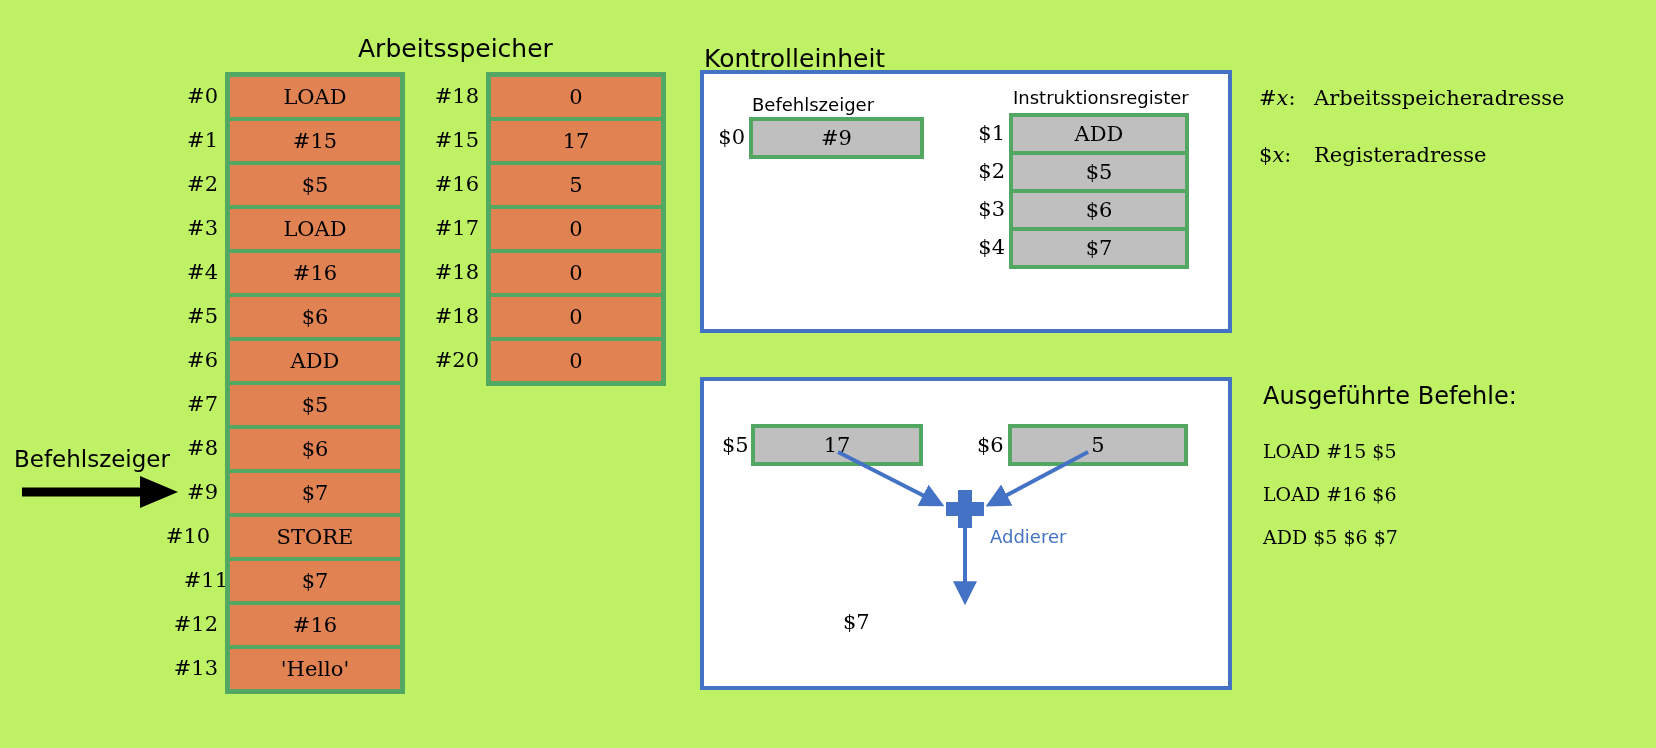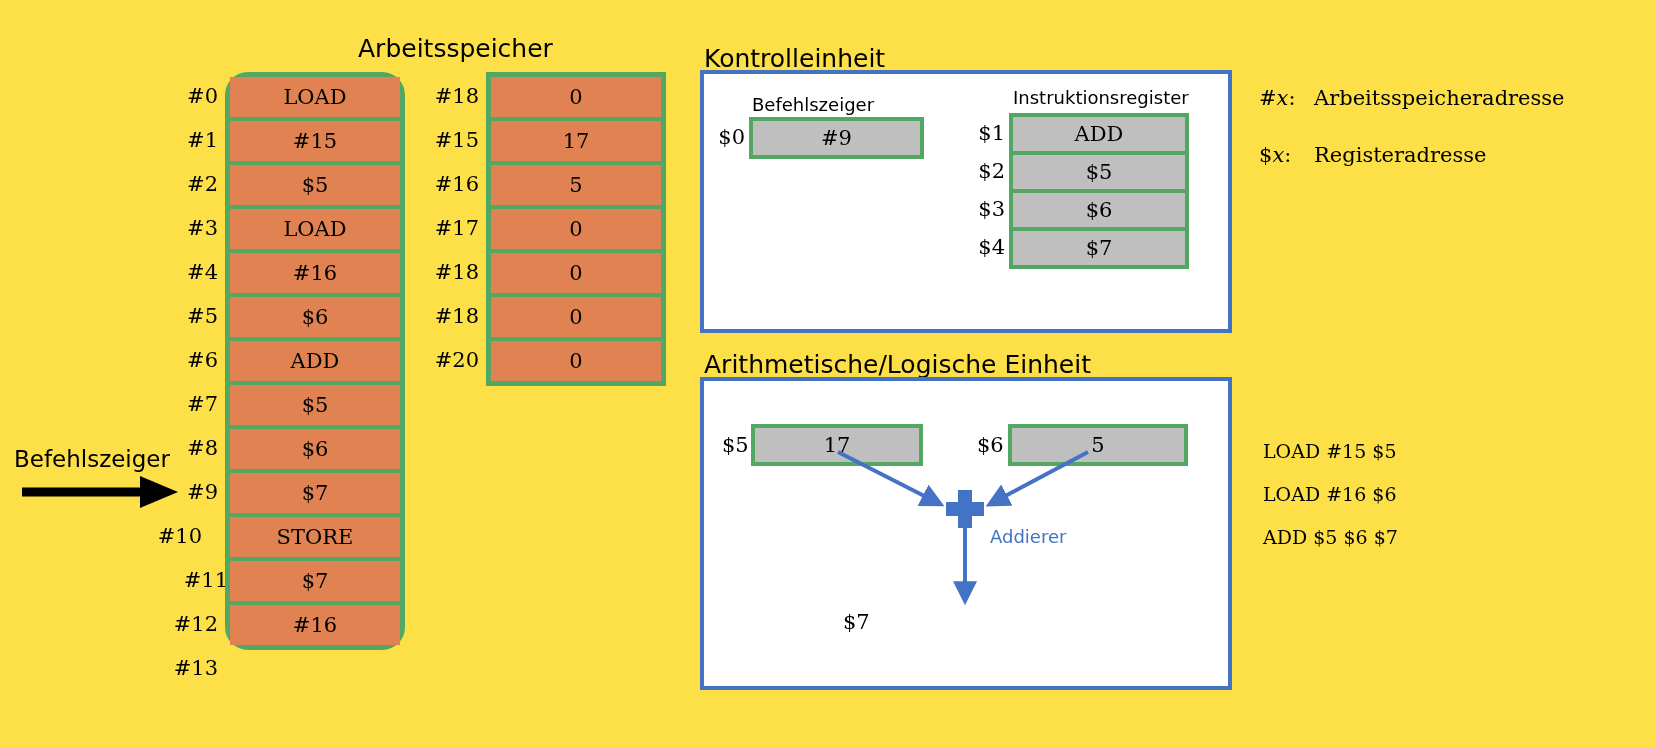--- a/index.html
+++ b/index.html
@@ -8,21 +8,21 @@
     background: #ffffff;
   }
   body {
     font-family: "DejaVu Serif", serif;
     color: #000000;
   }
   #canvas {
     position: relative;
     width: 1656px;
     height: 748px;
-    background: #fde047;
+    background: #bef264;
     overflow: hidden;
   }
   .abs { position: absolute; }
 
   
   .section-title {
     font-family: "DejaVu Sans", sans-serif;
     font-size: 25px;
     color: #000;
     white-space: nowrap;
@@ -166,40 +166,41 @@
       <div class="mem-addr" style="left: 158px; width: 60px; top: 86px;">#0</div>
       <div class="mem-addr" style="left: 158px; width: 60px; top: 130px;">#1</div>
       <div class="mem-addr" style="left: 158px; width: 60px; top: 174px;">#2</div>
       <div class="mem-addr" style="left: 158px; width: 60px; top: 218px;">#3</div>
       <div class="mem-addr" style="left: 158px; width: 60px; top: 262px;">#4</div>
       <div class="mem-addr" style="left: 158px; width: 60px; top: 306px;">#5</div>
       <div class="mem-addr" style="left: 158px; width: 60px; top: 350px;">#6</div>
       <div class="mem-addr" style="left: 158px; width: 60px; top: 394px;">#7</div>
       <div class="mem-addr" style="left: 158px; width: 60px; top: 438px;">#8</div>
       <div class="mem-addr" style="left: 158px; width: 60px; top: 482px;">#9</div>
-      <div class="mem-addr" style="left: 142px; width: 60px; top: 526px;">#10</div>
+      <div class="mem-addr" style="left: 158px; width: 60px; top: 526px; text-align: center;">#10</div>
       <div class="mem-addr" style="left: 168px; width: 60px; top: 570px;">#11</div>
       <div class="mem-addr" style="left: 158px; width: 60px; top: 614px;">#12</div>
       <div class="mem-addr" style="left: 158px; width: 60px; top: 658px;">#13</div>
     </div>
 
-  <div class="mem-col" id="mem-col-0" style="left:225px; top:72px; width:180px;border-radius:23px;">
+  <div class="mem-col" id="mem-col-0" style="left:225px; top:72px; width:180px;">
       <div class="mem-cell">LOAD</div>
       <div class="mem-cell">#15</div>
       <div class="mem-cell">$5</div>
       <div class="mem-cell">LOAD</div>
       <div class="mem-cell">#16</div>
       <div class="mem-cell">$6</div>
       <div class="mem-cell">ADD</div>
       <div class="mem-cell">$5</div>
       <div class="mem-cell">$6</div>
       <div class="mem-cell">$7</div>
       <div class="mem-cell">STORE</div>
       <div class="mem-cell">$7</div>
       <div class="mem-cell">#16</div>
+      <div class="mem-cell">'Hello'</div>
     </div>
 
   <div id="mem-addr-1">
       <div class="mem-addr" style="left: 419px; width: 60px; top: 86px;">#18</div>
       <div class="mem-addr" style="left: 419px; width: 60px; top: 130px;">#15</div>
       <div class="mem-addr" style="left: 419px; width: 60px; top: 174px;">#16</div>
       <div class="mem-addr" style="left: 419px; width: 60px; top: 218px;">#17</div>
       <div class="mem-addr" style="left: 419px; width: 60px; top: 262px;">#18</div>
       <div class="mem-addr" style="left: 419px; width: 60px; top: 306px;">#18</div>
       <div class="mem-addr" style="left: 419px; width: 60px; top: 350px;">#20</div>
@@ -239,21 +240,20 @@
       <div class="reg-label" style="left: 975px; width: 30px; text-align: right; top: 199px;">$3</div>
       <div class="reg-label" style="left: 975px; width: 30px; text-align: right; top: 237px;">$4</div>
     </div>
   <div class="reg-group" id="ir-group" style="left:1009px; top:113px; width:180px;">
       <div class="reg-cell">ADD</div>
       <div class="reg-cell">$5</div>
       <div class="reg-cell">$6</div>
       <div class="reg-cell">$7</div>
     </div>
 
-  <div class="section-title abs" style="left:704px; top:352px;">Arithmetische/Logische Einheit</div>
   <div class="panel" style="left:700px; top:377px; width:532px; height:313px;"></div>
 
   <div class="reg-label" style="left:722px; top:435px;">$5</div>
   <div class="reg-group" style="left:751px; top:424px; width:172px;">
     <div class="reg-cell">17</div>
   </div>
 
   <div class="reg-label" style="left:977px; top:435px;">$6</div>
   <div class="reg-group" style="left:1008px; top:424px; width:180px;">
     <div class="reg-cell">5</div>
@@ -285,19 +285,20 @@
   <div class="legend-key" style="left:1259px; top:88px;">
     <span>#</span><i>x</i><span>:</span>
   </div>
   <div class="legend-val" style="left:1314px; top:88px;">Arbeitsspeicheradresse</div>
 
   <div class="legend-key" style="left:1259px; top:145px;">
     <span>$</span><i>x</i><span>:</span>
   </div>
   <div class="legend-val" style="left:1314px; top:145px;">Registeradresse</div>
 
+  <div class="exec-title" style="left:1263px; top:384px;">Ausgeführte Befehle:</div>
   <div id="exec-list">
       <div class="exec-item" style="left: 1263px; top: 442px;">LOAD #15 $5</div>
       <div class="exec-item" style="left: 1263px; top: 485px;">LOAD #16 $6</div>
       <div class="exec-item" style="left: 1263px; top: 528px;">ADD $5 $6 $7</div>
     </div>
 
 </div>
 
 </body></html>

